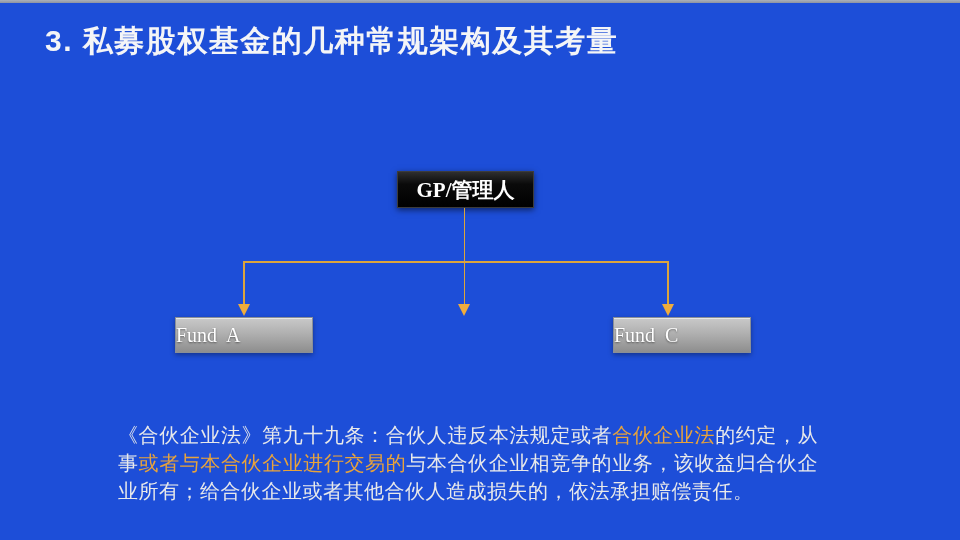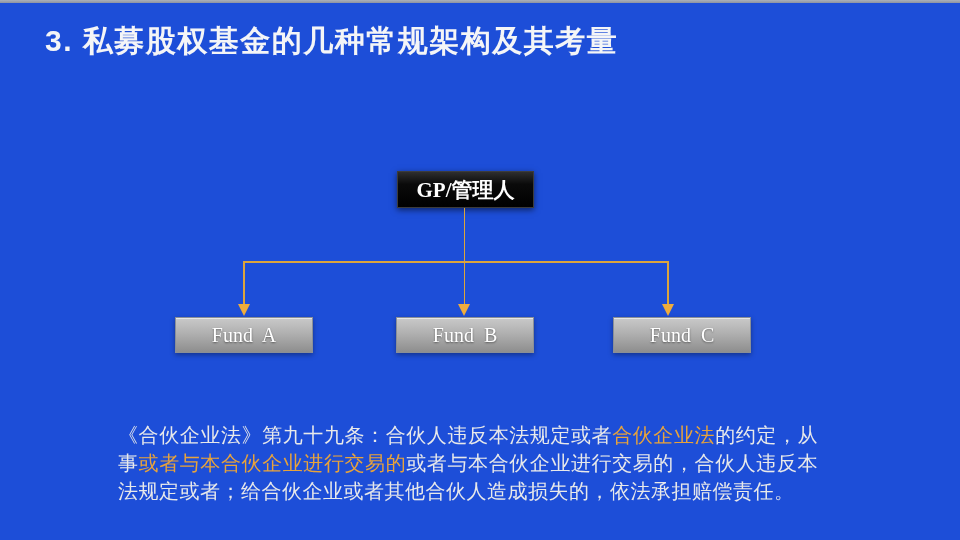--- a/index.html
+++ b/index.html
@@ -47,21 +47,21 @@
     font-size: 21px;
     white-space: pre;
   }
   .fund-box {
     position: absolute;
     top: 317px;
     width: 138px; height: 36px;
     background: linear-gradient(180deg, #c9c9c9 0%, #b0b0b0 45%, #8e8e8e 100%);
     border: 1px solid #8a8f96;
     box-shadow: inset 0 1px 0 rgba(255,255,255,0.55), 0 2px 5px rgba(0,0,0,0.35);
-    display: flex; align-items: center; justify-content: center;
+    display: flex; align-items: center; justify-content: flex-start;
     color: #ffffff;
     font-family: "Liberation Serif", "DejaVu Serif", serif;
     font-size: 20px;
     text-shadow: 0 1px 2px rgba(0,0,0,0.45);
     white-space: pre;
   }
   .fund-a { left: 175px; }
   .fund-b { left: 396px; }
   .fund-c { left: 599px; margin-left: 14px; }
   .conn {
@@ -127,23 +127,20 @@
   <div class="conn conn-drop-b"></div>
   <div class="conn conn-drop-c"></div>
 
   <div class="arrowhead arrow-a"></div>
   <div class="arrowhead arrow-b"></div>
   <div class="arrowhead arrow-c"></div>
 
   <div class="fund-box fund-a">
     <span>Fund  A</span>
   </div>
-  <div class="fund-box fund-b">
-    <span>Fund  B</span>
-  </div>
   <div class="fund-box fund-c">
     <span>Fund  C</span>
   </div>
 
-  <p class="note"><span class="seg-white">《合伙企业法》第九十九条：合伙人违反本法规定或者</span><span class="seg-orange">合伙企业法</span><span class="seg-white">的约定，从事</span><span class="seg-orange">或者与本合伙企业进行交易的</span><span class="seg-white">或者与本合伙企业进行交易的，合伙人违反本法规定或者；给合伙企业或者其他合伙人造成损失的，依法承担赔偿责任。</span></p>
+  <p class="note"><span class="seg-white">《合伙企业法》第九十九条：合伙人违反本法规定或者</span><span class="seg-orange">合伙企业法</span><span class="seg-white">的约定，从事</span><span class="seg-orange">或者与本合伙企业进行交易的</span><span class="seg-white">与本合伙企业相竞争的业务，该收益归合伙企业所有；给合伙企业或者其他合伙人造成损失的，依法承担赔偿责任。</span></p>
 
 
 </div>
 
 </body></html>

